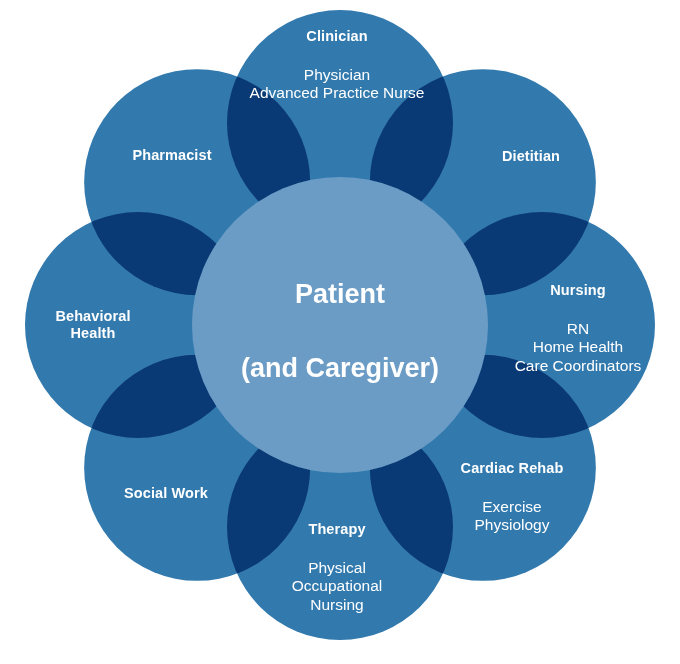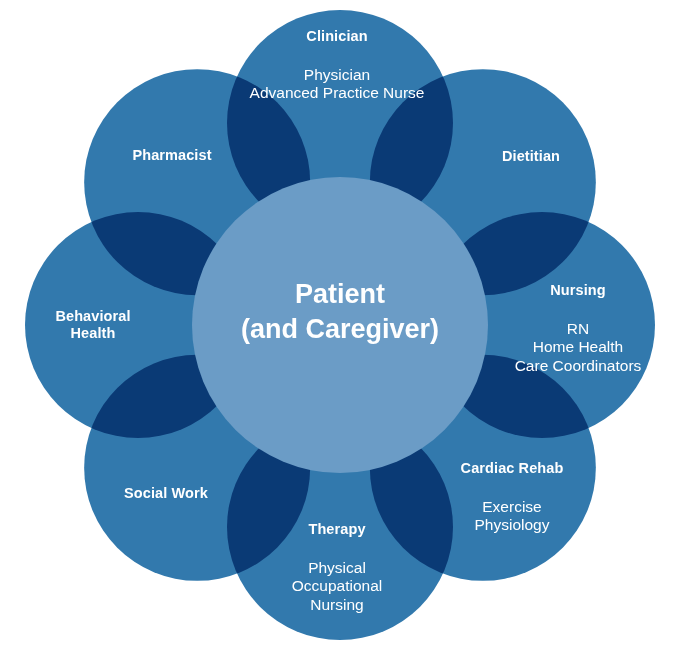--- a/index.html
+++ b/index.html
@@ -59,20 +59,21 @@
     transform: translate(-50%, -50%);
     text-align: center;
     color: #ffffff;
     pointer-events: none;
   }
   #center-label .center-line {
     font-weight: bold;
     font-size: 27px;
     line-height: 1.28;
     white-space: nowrap;
+    margin-top: 39px;
   }
 </style>
 </head>
 <body style="background: rgb(255, 255, 255);">
 
 <div id="diagram-root" style="background: rgb(255, 255, 255);">
 
   <svg id="petal-svg" viewBox="0 0 680 664" aria-hidden="true">
     <g id="petal-group" style="isolation:isolate;">
         <circle cx="340.00" cy="123.00" r="113" fill="#3279ad" style="mix-blend-mode:multiply;"></circle>

